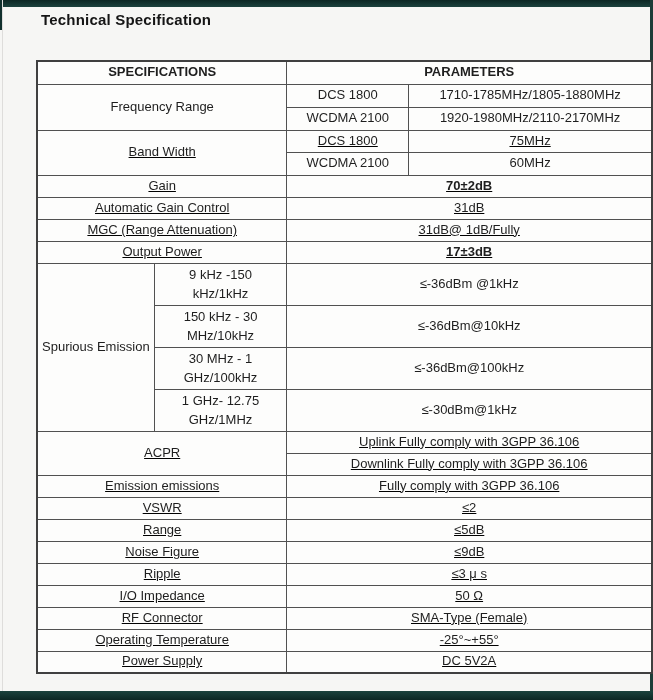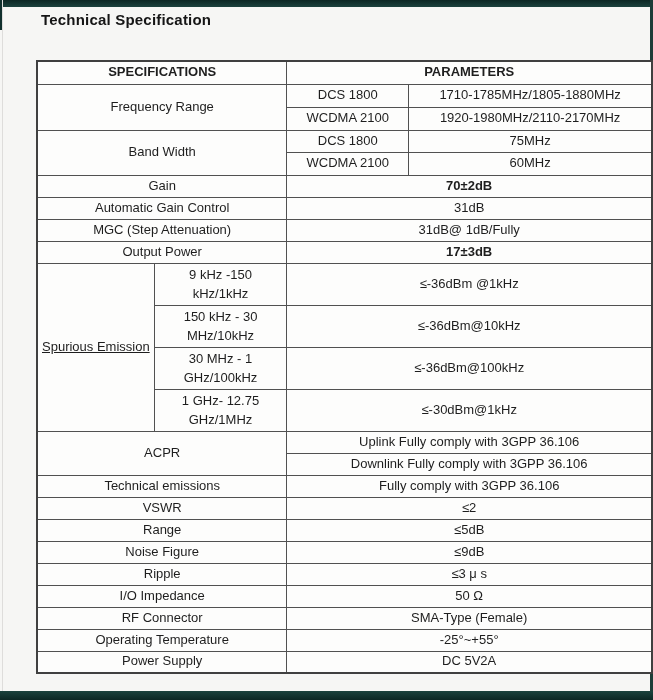--- a/index.html
+++ b/index.html
@@ -42,24 +42,24 @@
     border: 2px solid #404040;
   }
   table.spec td {
     border: 1px solid #515151;
     font-size: 13px; color: #1e1e1e;
     text-align: center; vertical-align: middle;
     padding: 0 4px; line-height: 1.3;
     overflow: hidden; white-space: nowrap;
   }
   tr.h23 { height: 23px; }
-  tr.h22 { height: 22px; }
+  tr.h22 { height: 22px; text-decoration: underline; }
   tr.h42 { height: 42px; }
   td.bold { font-weight: bold; }
-  td.sp-label { white-space: normal; line-height: 1.45; text-decoration: underline; }
+  td.sp-label { white-space: normal; line-height: 1.45; }
   td.sp-range { white-space: normal; }
   td.sp-range .ln { line-height: 19px; }
   td.sp-val { vertical-align: top; padding-top: 3px; }
 </style>
 </head>
 <body>
 
 <div class="topbar"></div>
 <div class="leftnotch"></div>
 <div class="leftline"></div>
@@ -104,21 +104,21 @@
 
     <tr class="h22">
       <td colspan="2">Gain</td>
       <td colspan="2" class="bold">70±2dB</td>
     </tr>
     <tr class="h22">
       <td colspan="2">Automatic Gain Control</td>
       <td colspan="2">31dB</td>
     </tr>
     <tr class="h22">
-      <td colspan="2">MGC (Step Attenuation)</td>
+      <td colspan="2">MGC (Range Attenuation)</td>
       <td colspan="2">31dB@ 1dB/Fully</td>
     </tr>
     <tr class="h22">
       <td colspan="2">Output Power</td>
       <td colspan="2" class="bold">17±3dB</td>
     </tr>
 
     <tr class="h42">
       <td rowspan="4" class="sp-label">Spurious Emission</td>
       <td class="sp-range">
@@ -151,21 +151,21 @@
 
     <tr class="h22">
       <td colspan="2" rowspan="2">ACPR</td>
       <td colspan="2">Uplink Fully comply with 3GPP 36.106</td>
     </tr>
     <tr class="h22">
       <td colspan="2">Downlink Fully comply with 3GPP 36.106</td>
     </tr>
 
     <tr class="h22">
-      <td colspan="2">Technical emissions</td>
+      <td colspan="2">Emission emissions</td>
       <td colspan="2">Fully comply with 3GPP 36.106</td>
     </tr>
     <tr class="h22">
       <td colspan="2">VSWR</td>
       <td colspan="2">≤2</td>
     </tr>
     <tr class="h22">
       <td colspan="2">Range</td>
       <td colspan="2">≤5dB</td>
     </tr>

